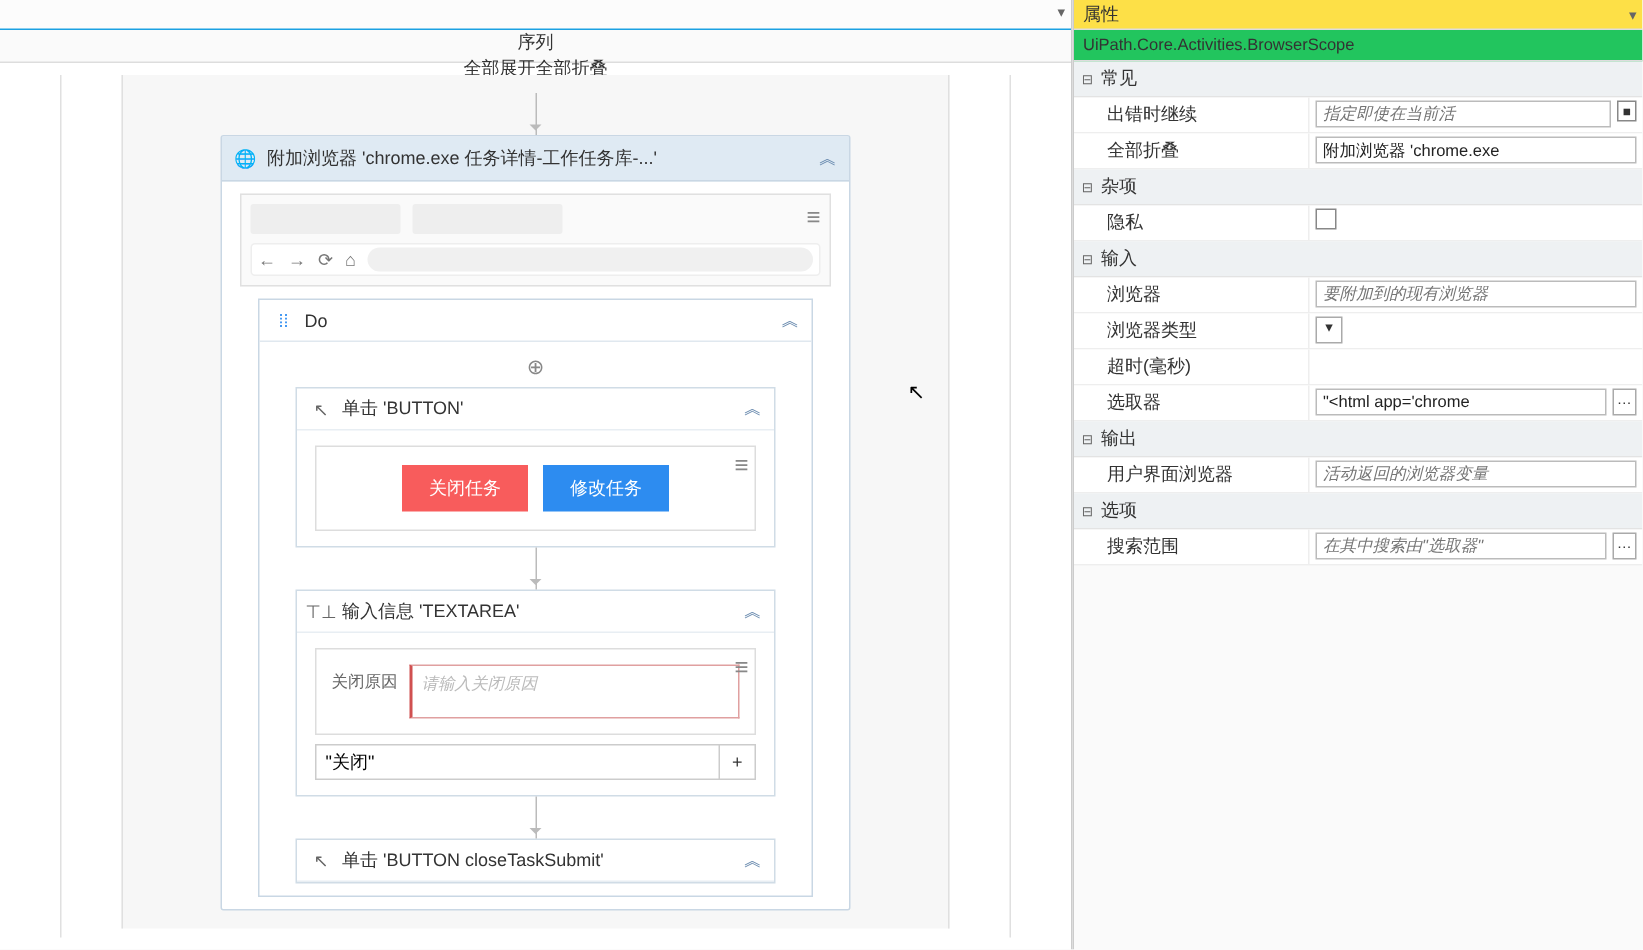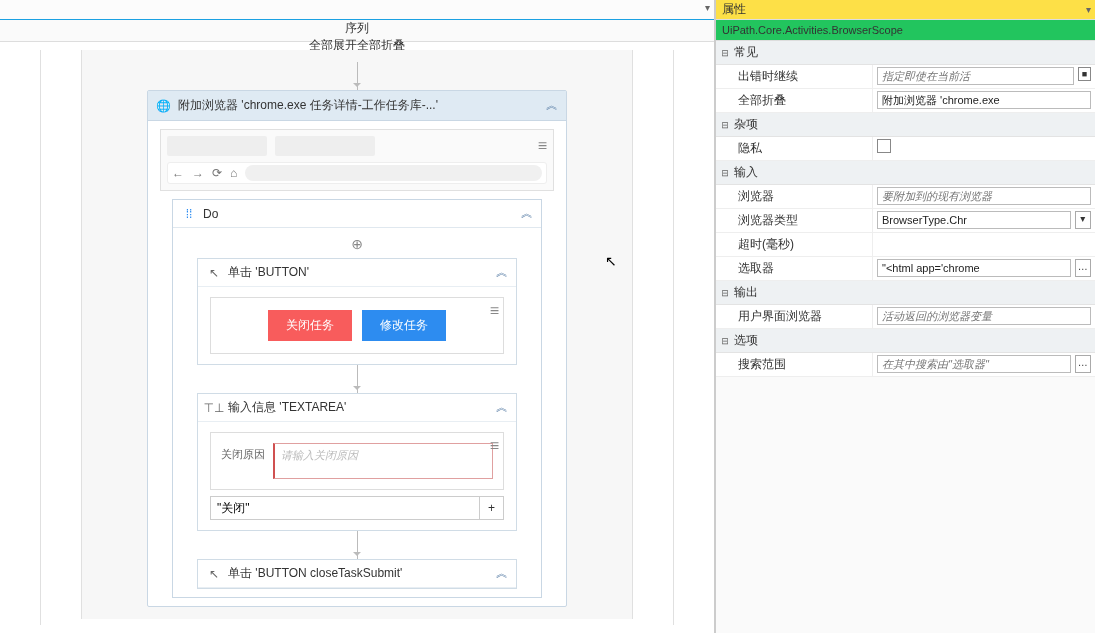--- a/index.html
+++ b/index.html
@@ -244,21 +244,20 @@
       </div>
       <div class="prop-row">
         <div class="prop-name">浏览器</div>
         <div class="prop-value">
           <input type="text" placeholder="要附加到的现有浏览器" style="">
         </div>
       </div>
       <div class="prop-row">
         <div class="prop-name">浏览器类型</div>
         <div class="prop-value">
-          <input type="text" class="normal" value="BrowserType.Chr" style="">
           <div class="ellipsis-btn">▾</div>
         </div>
       </div>
       <div class="prop-row">
         <div class="prop-name">超时(毫秒)</div>
       </div>
       <div class="prop-row">
         <div class="prop-name">选取器</div>
         <div class="prop-value">
           <input type="text" class="normal" value="&quot;&lt;html app='chrome" style="">

